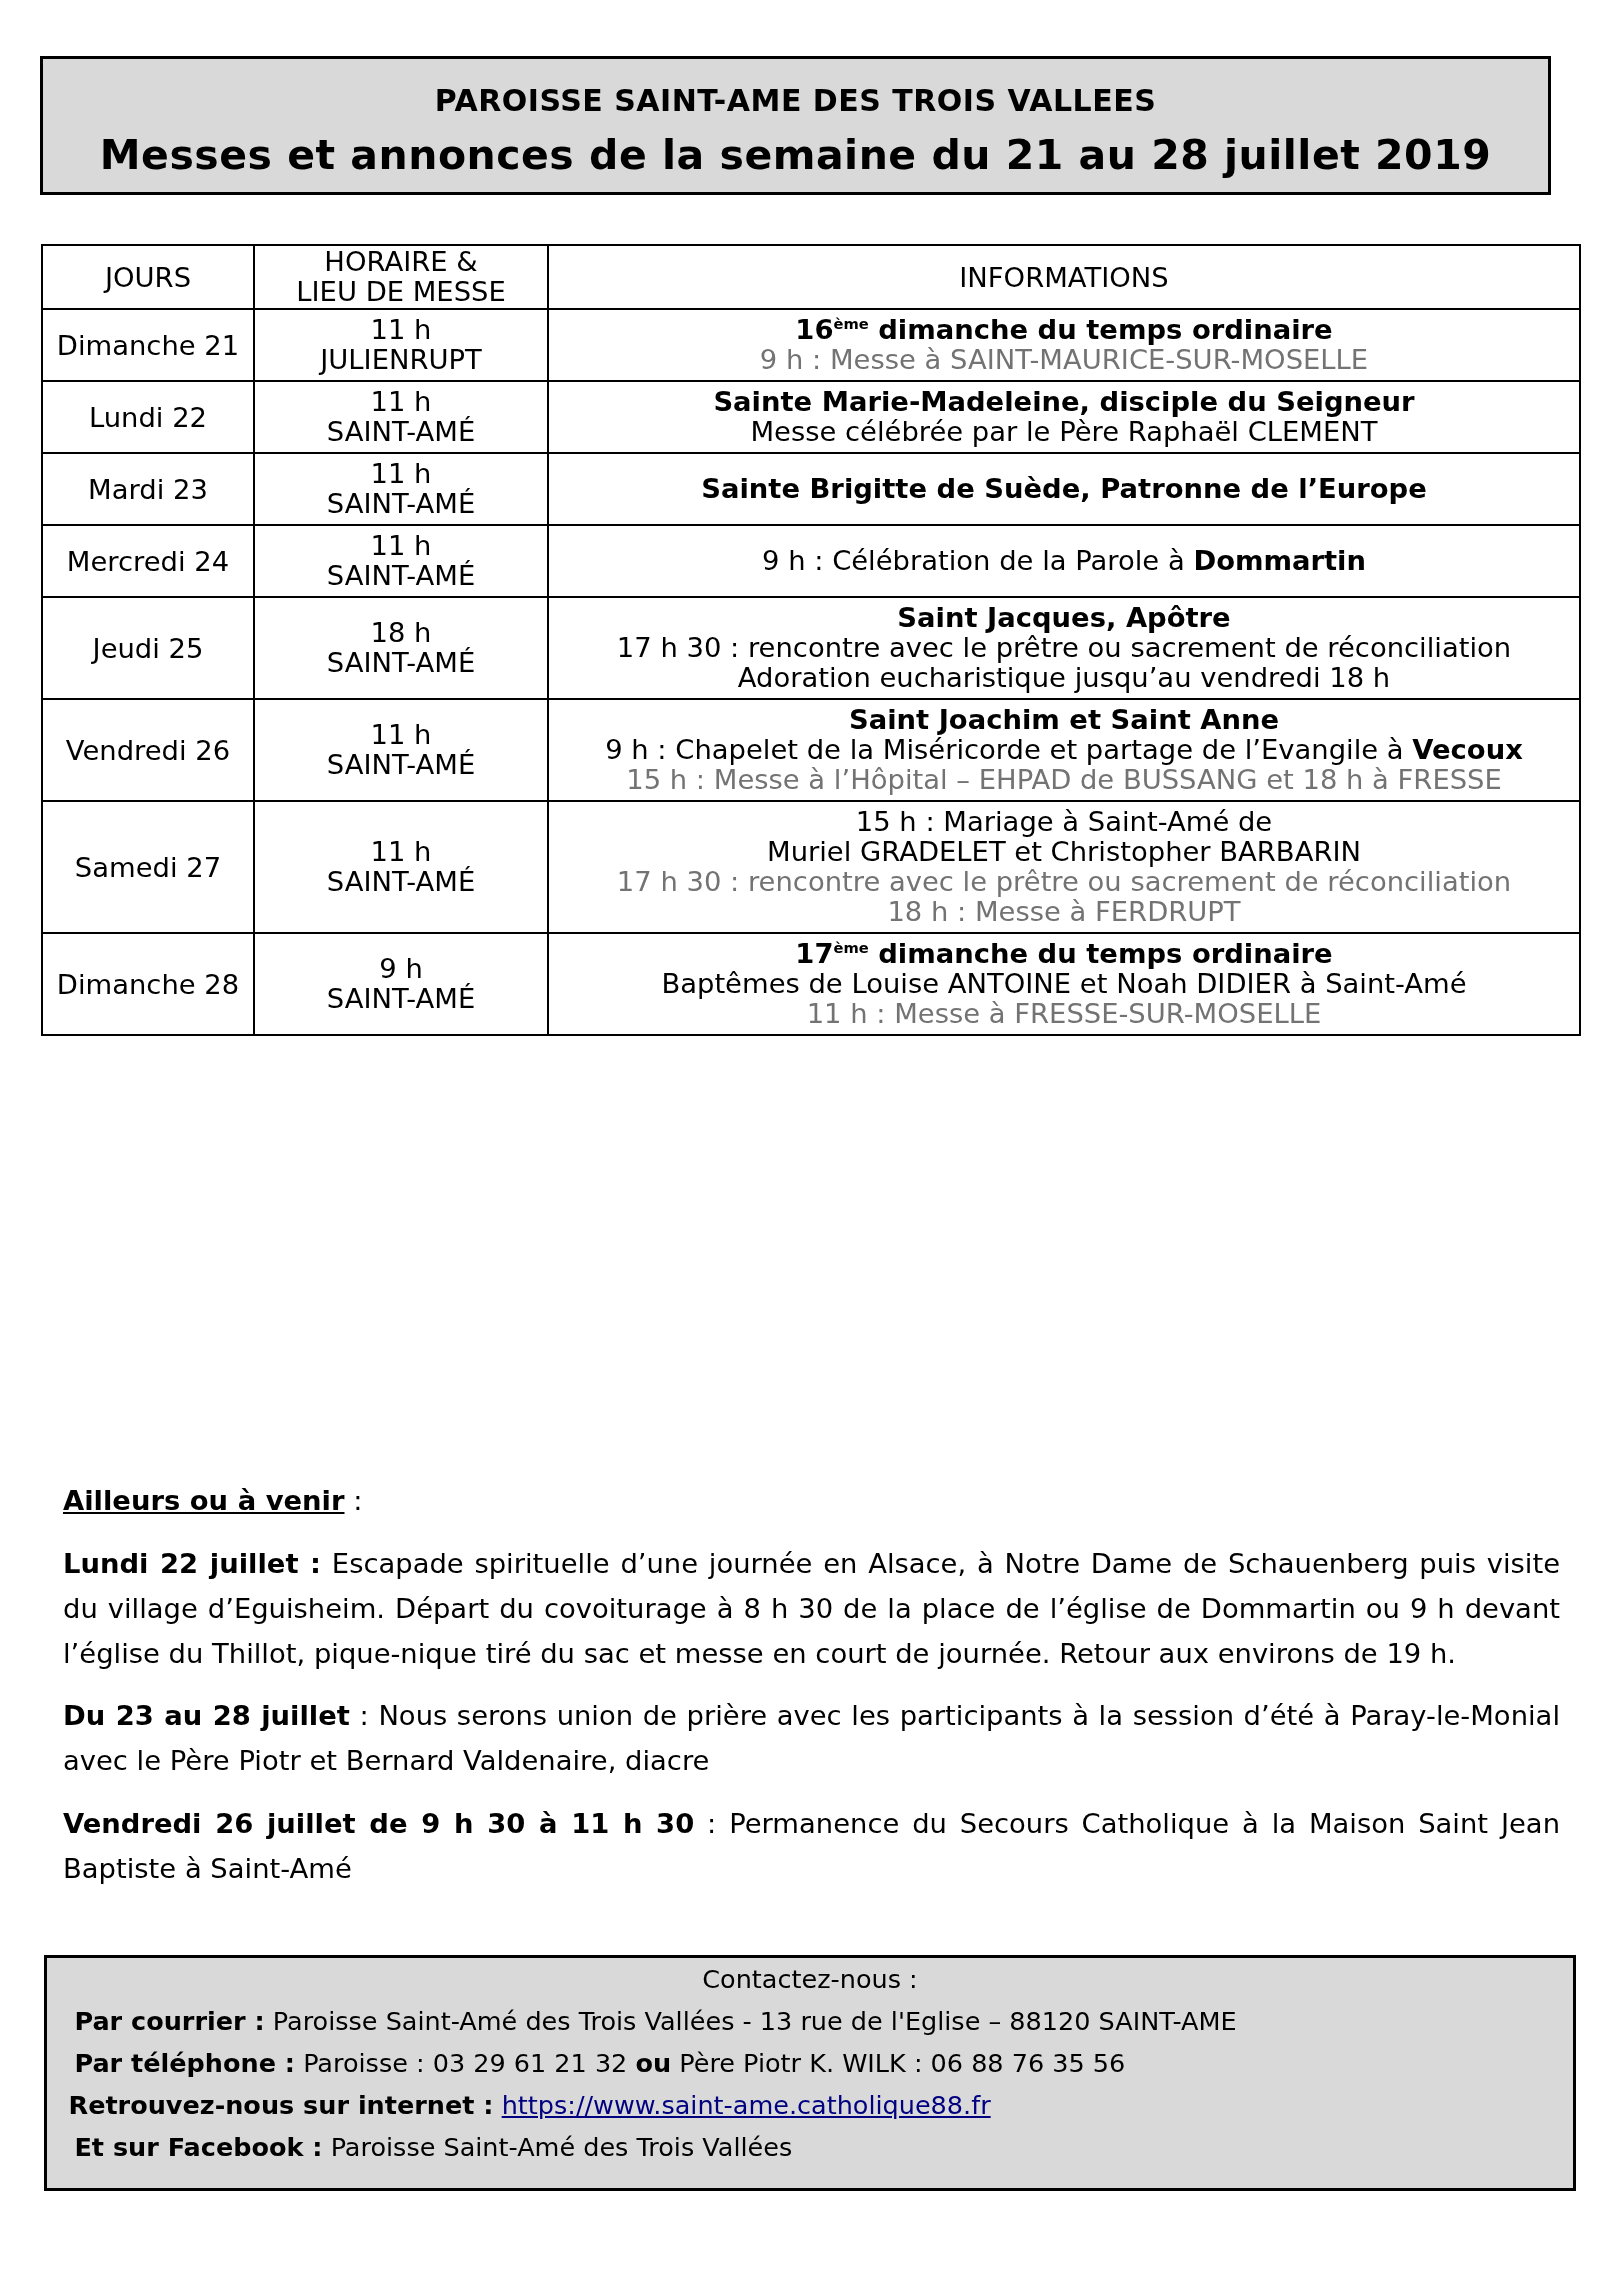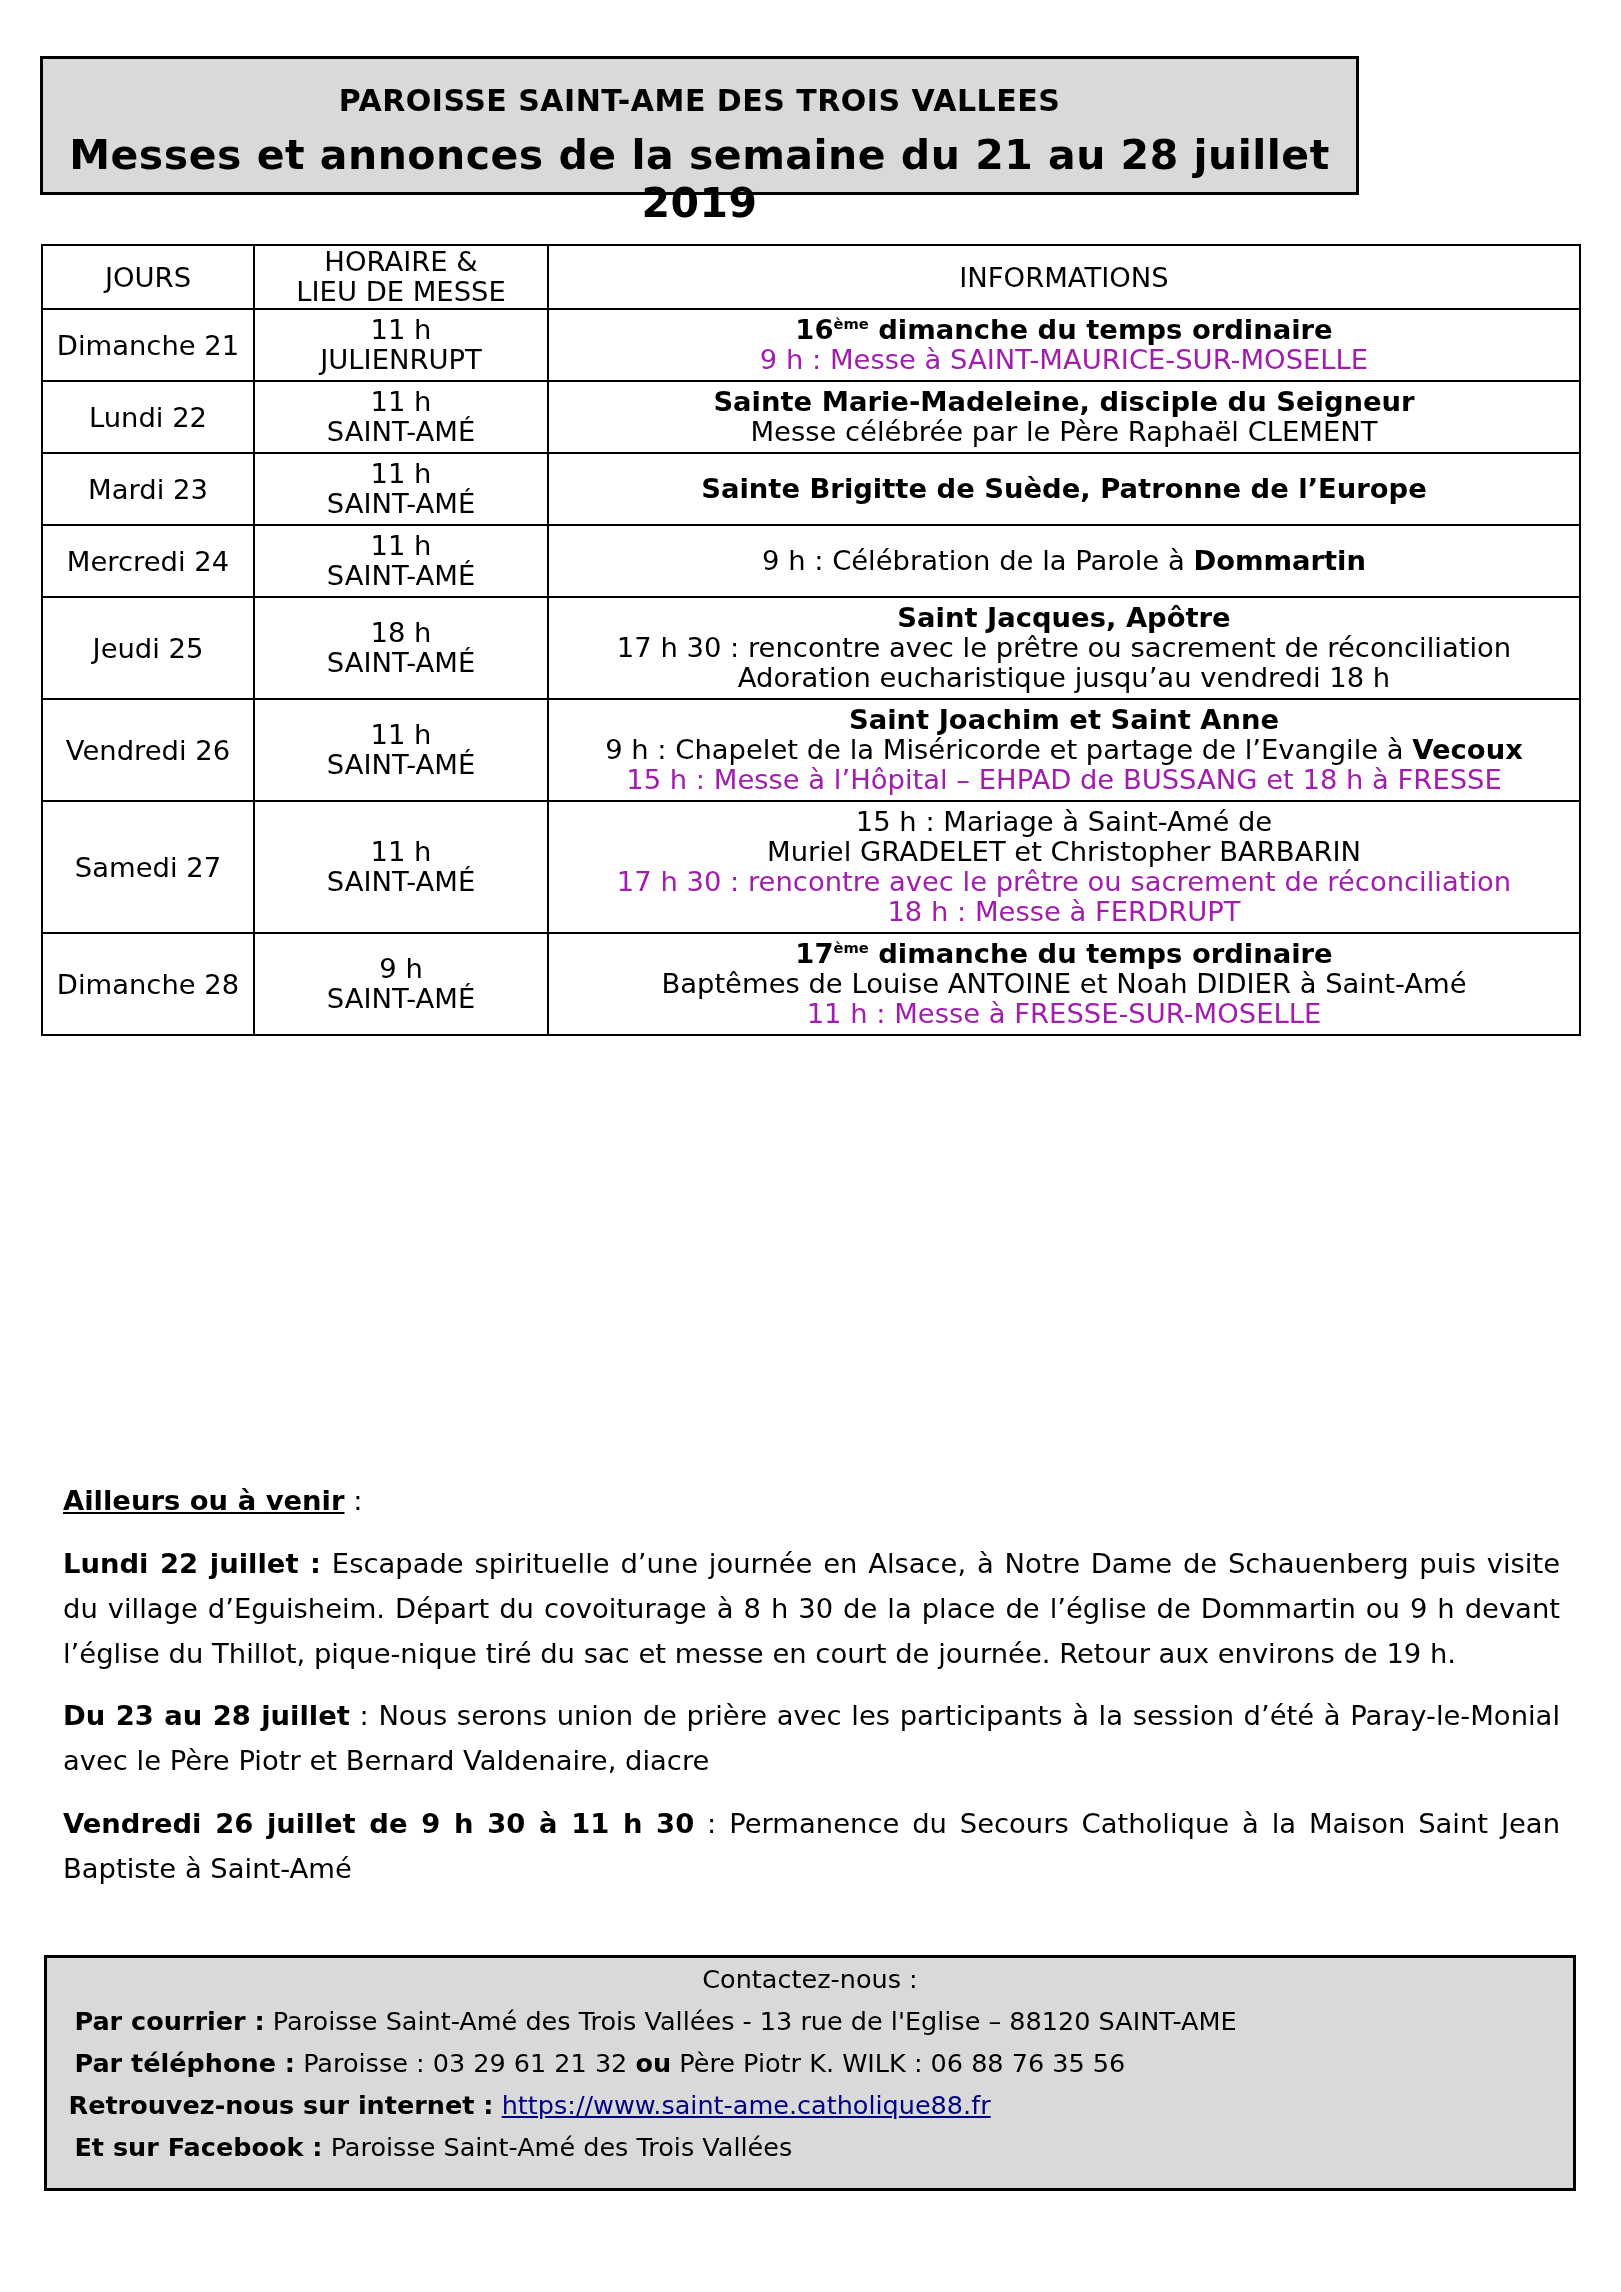--- a/index.html
+++ b/index.html
@@ -1,38 +1,38 @@
 <!DOCTYPE html>
 <html><head>
 <meta charset="utf-8">
 <style>
   html, body { margin: 0; padding: 0; background: #ffffff; }
   body {
     width: 1621px; height: 2293px; position: relative; overflow: hidden;
     font-family: "DejaVu Sans", sans-serif; color: #000;
   }
   .title-box {
-    position: absolute; left: 40px; top: 56px; width: 1319px; height: 139px;
+    position: absolute; left: 40px; top: 56px; width: 1511px; height: 139px;
     box-sizing: border-box; border: 3.9px solid #000; background: #d9d9d9;
     text-align: center;
   }
   .title-box .l1 { position: absolute; left: 0; right: 0; top: 23.5px; font-size: 30px; font-weight: bold; letter-spacing: 0.5px; }
   .title-box .l2 { position: absolute; left: 0; right: 0; top: 72px; font-size: 41px; font-weight: bold; letter-spacing: 0.5px; }
 
   table.sched {
     position: absolute; left: 41px; top: 244px; width: 1538px;
     border-collapse: collapse; table-layout: fixed;
   }
   table.sched td, table.sched th {
     border: 2px solid #000; text-align: center; vertical-align: middle;
     font-size: 27.4px; line-height: 45px; padding: 0 3.9px; font-weight: normal;
   }
   col.c1 { width: 212px; } col.c2 { width: 294px; } col.c3 { width: 1032px; }
   .b { font-weight: bold; }
-  .gray { color: #a21caf; }
+  .gray { color: #737373; }
   .info-cell { font-size: 27.4px; }
   .info-line { display: block; white-space: nowrap; }
   sup { font-size: 14.7px; line-height: 0; }
   tr.r-thick td { border-bottom-width: 2.9px; }
 
   .annonces { position: absolute; left: 63px; top: 1478px; width: 1497px; font-size: 27.4px; line-height: 45px; }
   .annonces .heading { text-decoration: underline; font-weight: bold; }
   .annonces p { margin: 0; text-align: justify; }
   .annonces .gap { height: 17.6px; }
 

